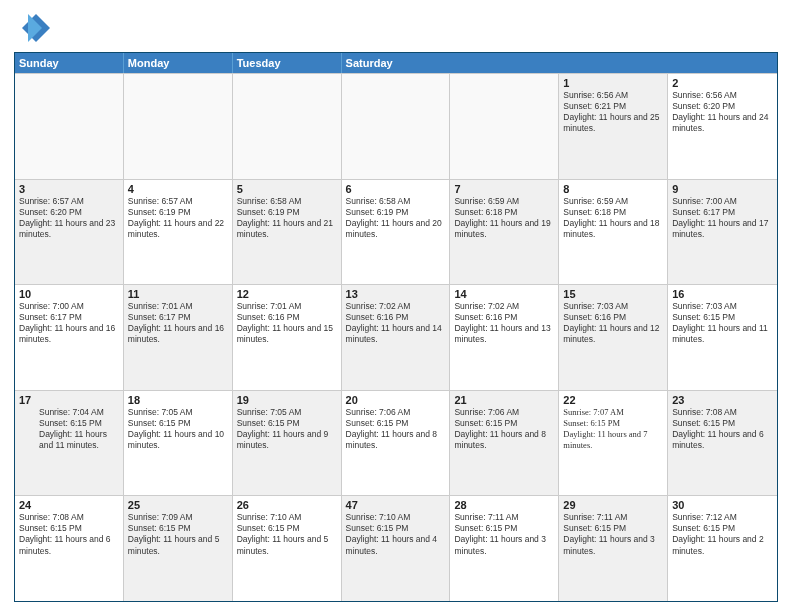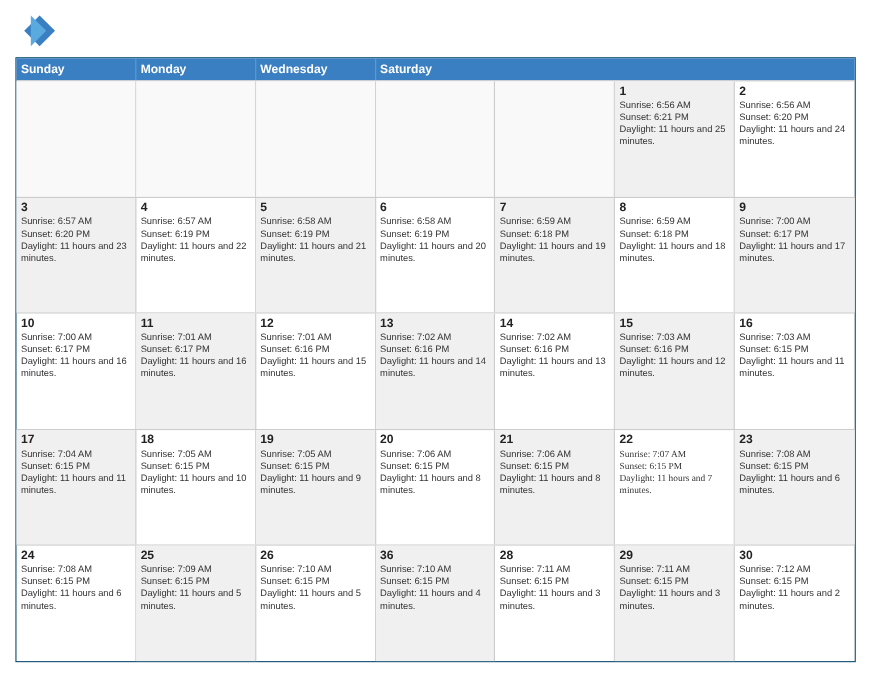--- a/index.html
+++ b/index.html
@@ -133,21 +133,21 @@
     <div class="title-block">
       <div class="month-title"></div>
       <div class="location"></div>
     </div>
   </div>
 
   <div class="calendar">
     <div class="cal-header">
     <div class="cal-header-cell">Sunday</div>
         <div class="cal-header-cell">Monday</div>
-        <div class="cal-header-cell">Wednesday</div>
+        <div class="cal-header-cell">Tuesday</div>
         <div class="cal-header-cell">Saturday</div>
       </div>
     <div class="cal-body">
     <div class="cal-row">
           <div class="cal-cell empty"></div>
           <div class="cal-cell empty"></div>
           <div class="cal-cell empty"></div>
           <div class="cal-cell empty"></div>
           <div class="cal-cell empty"></div>
           <div class="cal-cell shaded">
@@ -247,21 +247,21 @@
           <div class="cal-cell">
             <span class="day-num">16</span>
             <div class="cell-text" style="white-space: pre-line;">Sunrise: 7:03 AM
 Sunset: 6:15 PM
 Daylight: 11 hours and 11 minutes.</div>
           </div>
         </div>
         <div class="cal-row">
           <div class="cal-cell shaded">
             <span class="day-num">17</span>
-            <div class="cell-text" style="white-space: pre-line;">Sunrise: 7:04 AM
+            <div class="cell-text" style="white-space: pre-line; margin-left: 20px;">Sunrise: 7:04 AM
 Sunset: 6:15 PM
 Daylight: 11 hours and 11 minutes.</div>
           </div>
           <div class="cal-cell">
             <span class="day-num">18</span>
             <div class="cell-text" style="white-space: pre-line;">Sunrise: 7:05 AM
 Sunset: 6:15 PM
 Daylight: 11 hours and 10 minutes.</div>
           </div>
           <div class="cal-cell shaded">
@@ -308,21 +308,21 @@
 Sunset: 6:15 PM
 Daylight: 11 hours and 5 minutes.</div>
           </div>
           <div class="cal-cell">
             <span class="day-num">26</span>
             <div class="cell-text" style="white-space: pre-line;">Sunrise: 7:10 AM
 Sunset: 6:15 PM
 Daylight: 11 hours and 5 minutes.</div>
           </div>
           <div class="cal-cell shaded">
-            <span class="day-num">36</span>
+            <span class="day-num">47</span>
             <div class="cell-text" style="white-space: pre-line;">Sunrise: 7:10 AM
 Sunset: 6:15 PM
 Daylight: 11 hours and 4 minutes.</div>
           </div>
           <div class="cal-cell">
             <span class="day-num">28</span>
             <div class="cell-text" style="white-space: pre-line;">Sunrise: 7:11 AM
 Sunset: 6:15 PM
 Daylight: 11 hours and 3 minutes.</div>
           </div>

